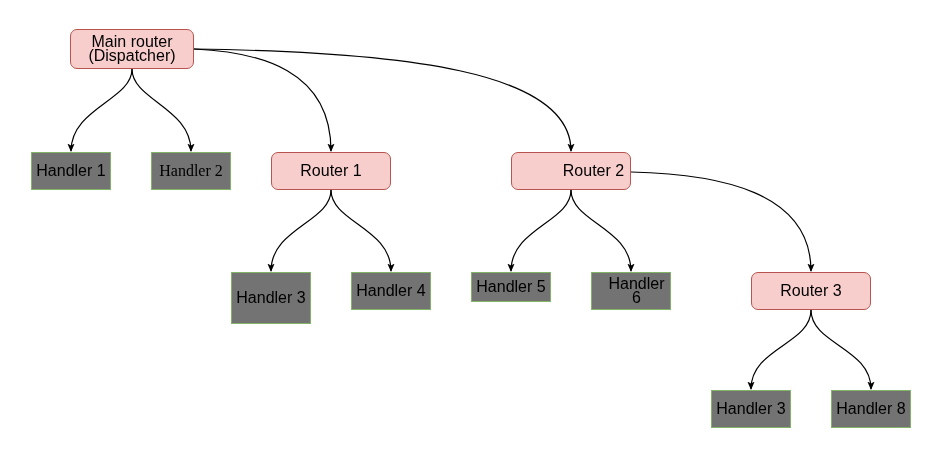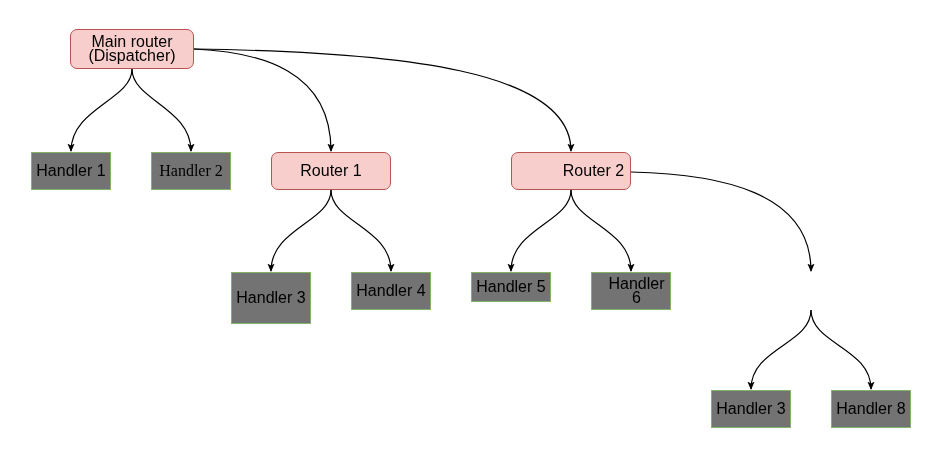--- a/index.html
+++ b/index.html
@@ -121,20 +121,23 @@
   </div>
 
   <div class="node node-handler" style="left:471px; top:272px; width:80px; height:30px;">
     <span class="node-label">Handler 5</span>
   </div>
 
   <div class="node node-handler" style="left:591px; top:272px; width:80px; height:38px;padding-left:11px;">
     <span class="node-label">Handler 6</span>
   </div>
 
+  <div class="node node-router" style="left:751px; top:272px; width:120px; height:38px;">
+    <span class="node-label">Router 3</span>
+  </div>
 
   <div class="node node-handler" style="left:711px; top:390px; width:80px; height:38px;">
     <span class="node-label">Handler 3</span>
   </div>
 
   <div class="node node-handler" style="left:831px; top:390px; width:80px; height:38px;">
     <span class="node-label">Handler 8</span>
   </div>
 
 </div>

